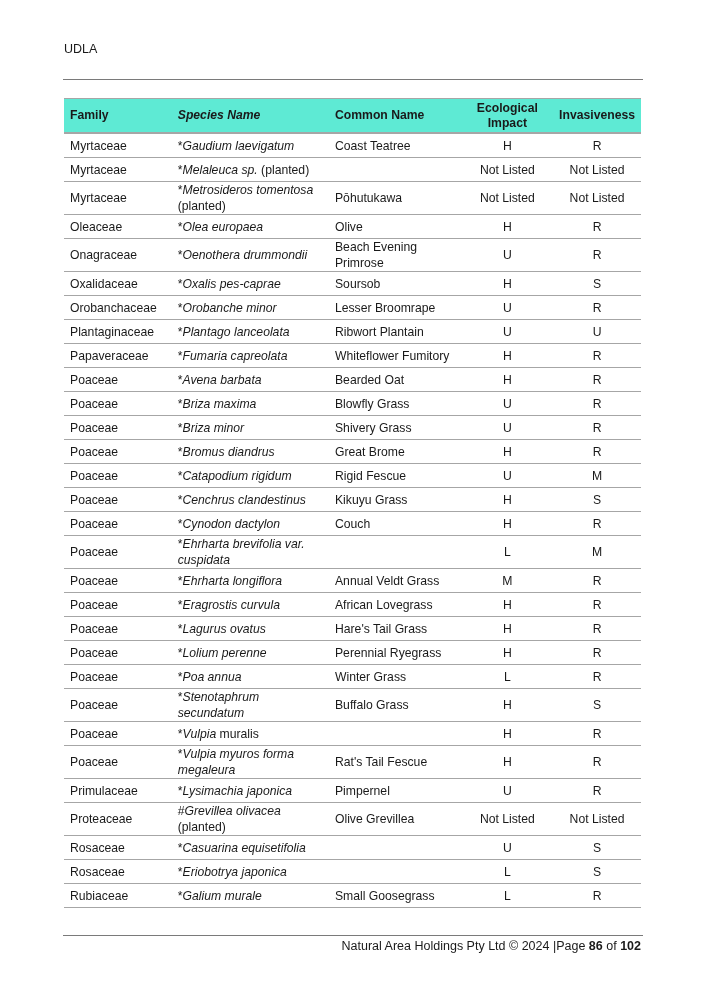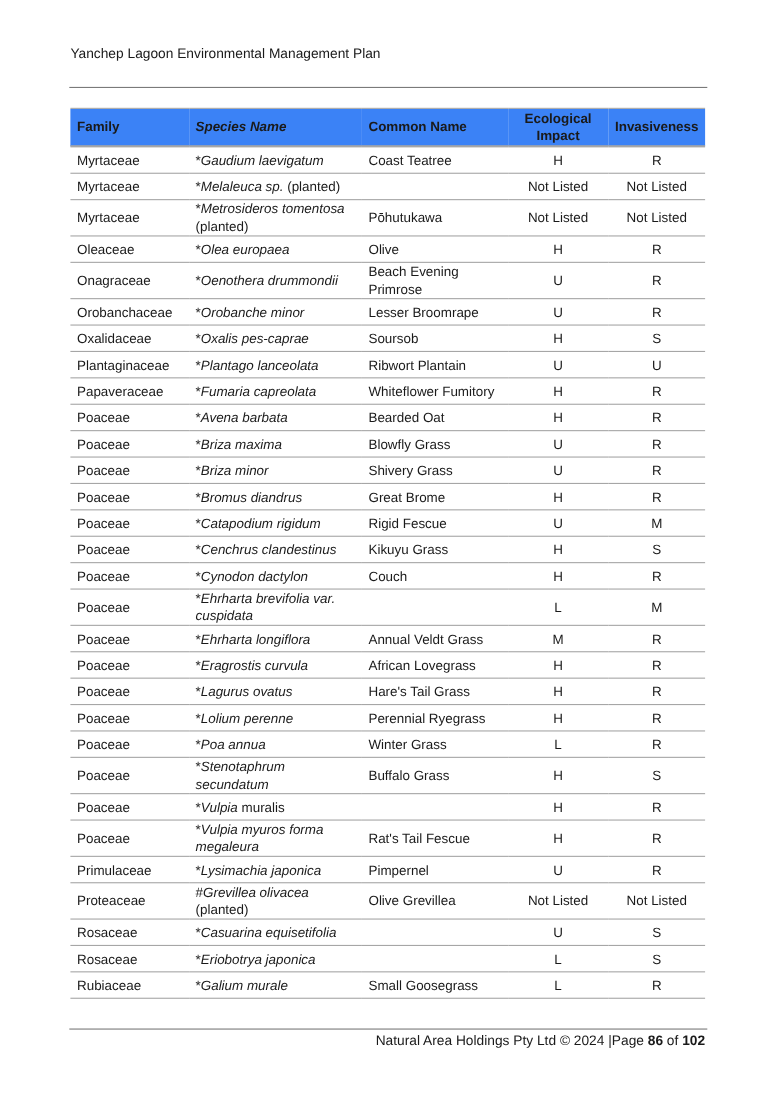--- a/index.html
+++ b/index.html
@@ -1,40 +1,40 @@
 <!DOCTYPE html>
 <html><head>
 <meta charset="utf-8">
 <style>
   html, body { margin: 0; padding: 0; background: #ffffff; }
   body { width: 705px; height: 997px; position: relative; font-family: "Liberation Sans", sans-serif; color: #1a1a1a; overflow: hidden; }
   .hdr { position: absolute; left: 64px; top: 40px; font-size: 12.5px; line-height: 19px; }
   .hdr-rule { position: absolute; left: 63px; top: 79px; width: 580px; height: 1px; background: #7a7a7a; }
   table.species { position: absolute; left: 64px; top: 98px; width: 577px; border-collapse: collapse; font-size: 12.2px; }
-  table.species thead tr { background: #3b82f6; border-top: 1px solid #a6a6a6; border-bottom: 2px solid #a6a6a6; }
+  table.species thead tr { background: #5eead4; border-top: 1px solid #a6a6a6; border-bottom: 2px solid #a6a6a6; }
   table.species th { font-weight: bold; text-align: left; padding: 0 6px; height: 33px; line-height: 15px; }
   table.species th.c { text-align: center; }
   table.species td { padding: 0 6px; height: 23px; line-height: 16px; border-bottom: 1px solid #a6a6a6; vertical-align: middle; }
   table.species tr.tall td { height: 31px; }
   table.species td.c { text-align: center; }
   .col-fam { width: 97px; }
   .col-sp { width: 154px; font-style: italic; }
   .col-cn { width: 128px; }
   .col-eco { width: 82px; }
   .col-inv { width: 70px; }
   i { font-style: italic; }
   .ftr-rule { position: absolute; left: 63px; top: 935px; width: 580px; height: 1px; background: #7a7a7a; }
   .ftr { position: absolute; right: 64px; top: 937px; font-size: 12.5px; line-height: 18px; text-align: center; }
   .ftr b { font-weight: bold; }
 </style>
 </head>
 <body>
 
 <div class="hdr">
-  <div>Yanchep Lagoon Environmental Management Plan</div>
+  <div>UDLA</div>
 </div>
 <div class="hdr-rule"></div>
 
 <table class="species">
   <thead>
     <tr>
       <th class="col-fam">Family</th>
       <th class="col-sp">Species Name</th>
       <th class="col-cn">Common Name</th>
       <th class="col-eco c">
@@ -74,32 +74,32 @@
         <td class="c"><span>R</span></td>
       </tr>
       <tr class="tall">
         <td><span>Onagraceae</span></td>
         <td><span>*</span><i>Oenothera drummondii</i><span></span></td>
         <td><span>Beach Evening Primrose</span></td>
         <td class="c"><span>U</span></td>
         <td class="c"><span>R</span></td>
       </tr>
       <tr>
+        <td><span>Oxalidaceae</span></td>
+        <td><span>*</span><i>Oxalis pes-caprae</i><span></span></td>
+        <td><span>Soursob</span></td>
+        <td class="c"><span>H</span></td>
+        <td class="c"><span>S</span></td>
+      </tr>
+      <tr>
         <td><span>Orobanchaceae</span></td>
         <td><span>*</span><i>Orobanche minor</i><span></span></td>
         <td><span>Lesser Broomrape</span></td>
         <td class="c"><span>U</span></td>
         <td class="c"><span>R</span></td>
-      </tr>
-      <tr>
-        <td><span>Oxalidaceae</span></td>
-        <td><span>*</span><i>Oxalis pes-caprae</i><span></span></td>
-        <td><span>Soursob</span></td>
-        <td class="c"><span>H</span></td>
-        <td class="c"><span>S</span></td>
       </tr>
       <tr>
         <td><span>Plantaginaceae</span></td>
         <td><span>*</span><i>Plantago lanceolata</i><span></span></td>
         <td><span>Ribwort Plantain</span></td>
         <td class="c"><span>U</span></td>
         <td class="c"><span>U</span></td>
       </tr>
       <tr>
         <td><span>Papaveraceae</span></td>

